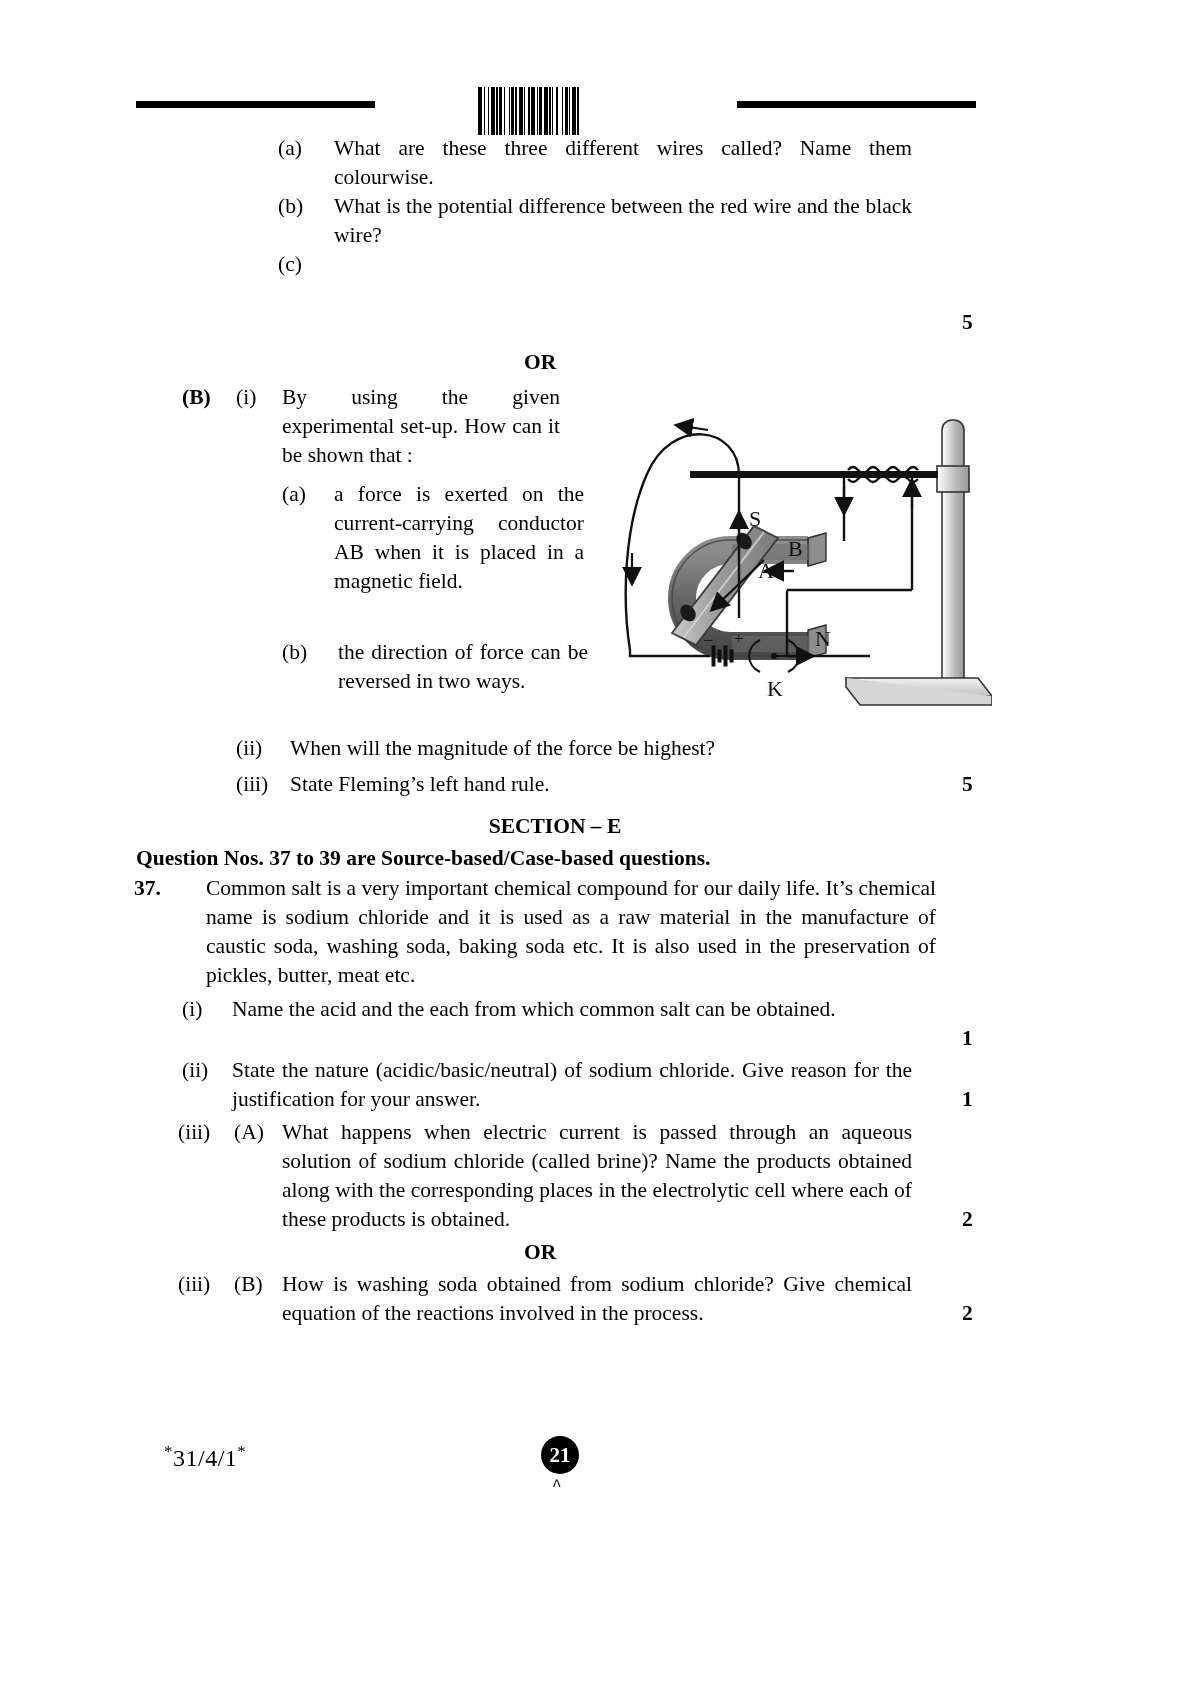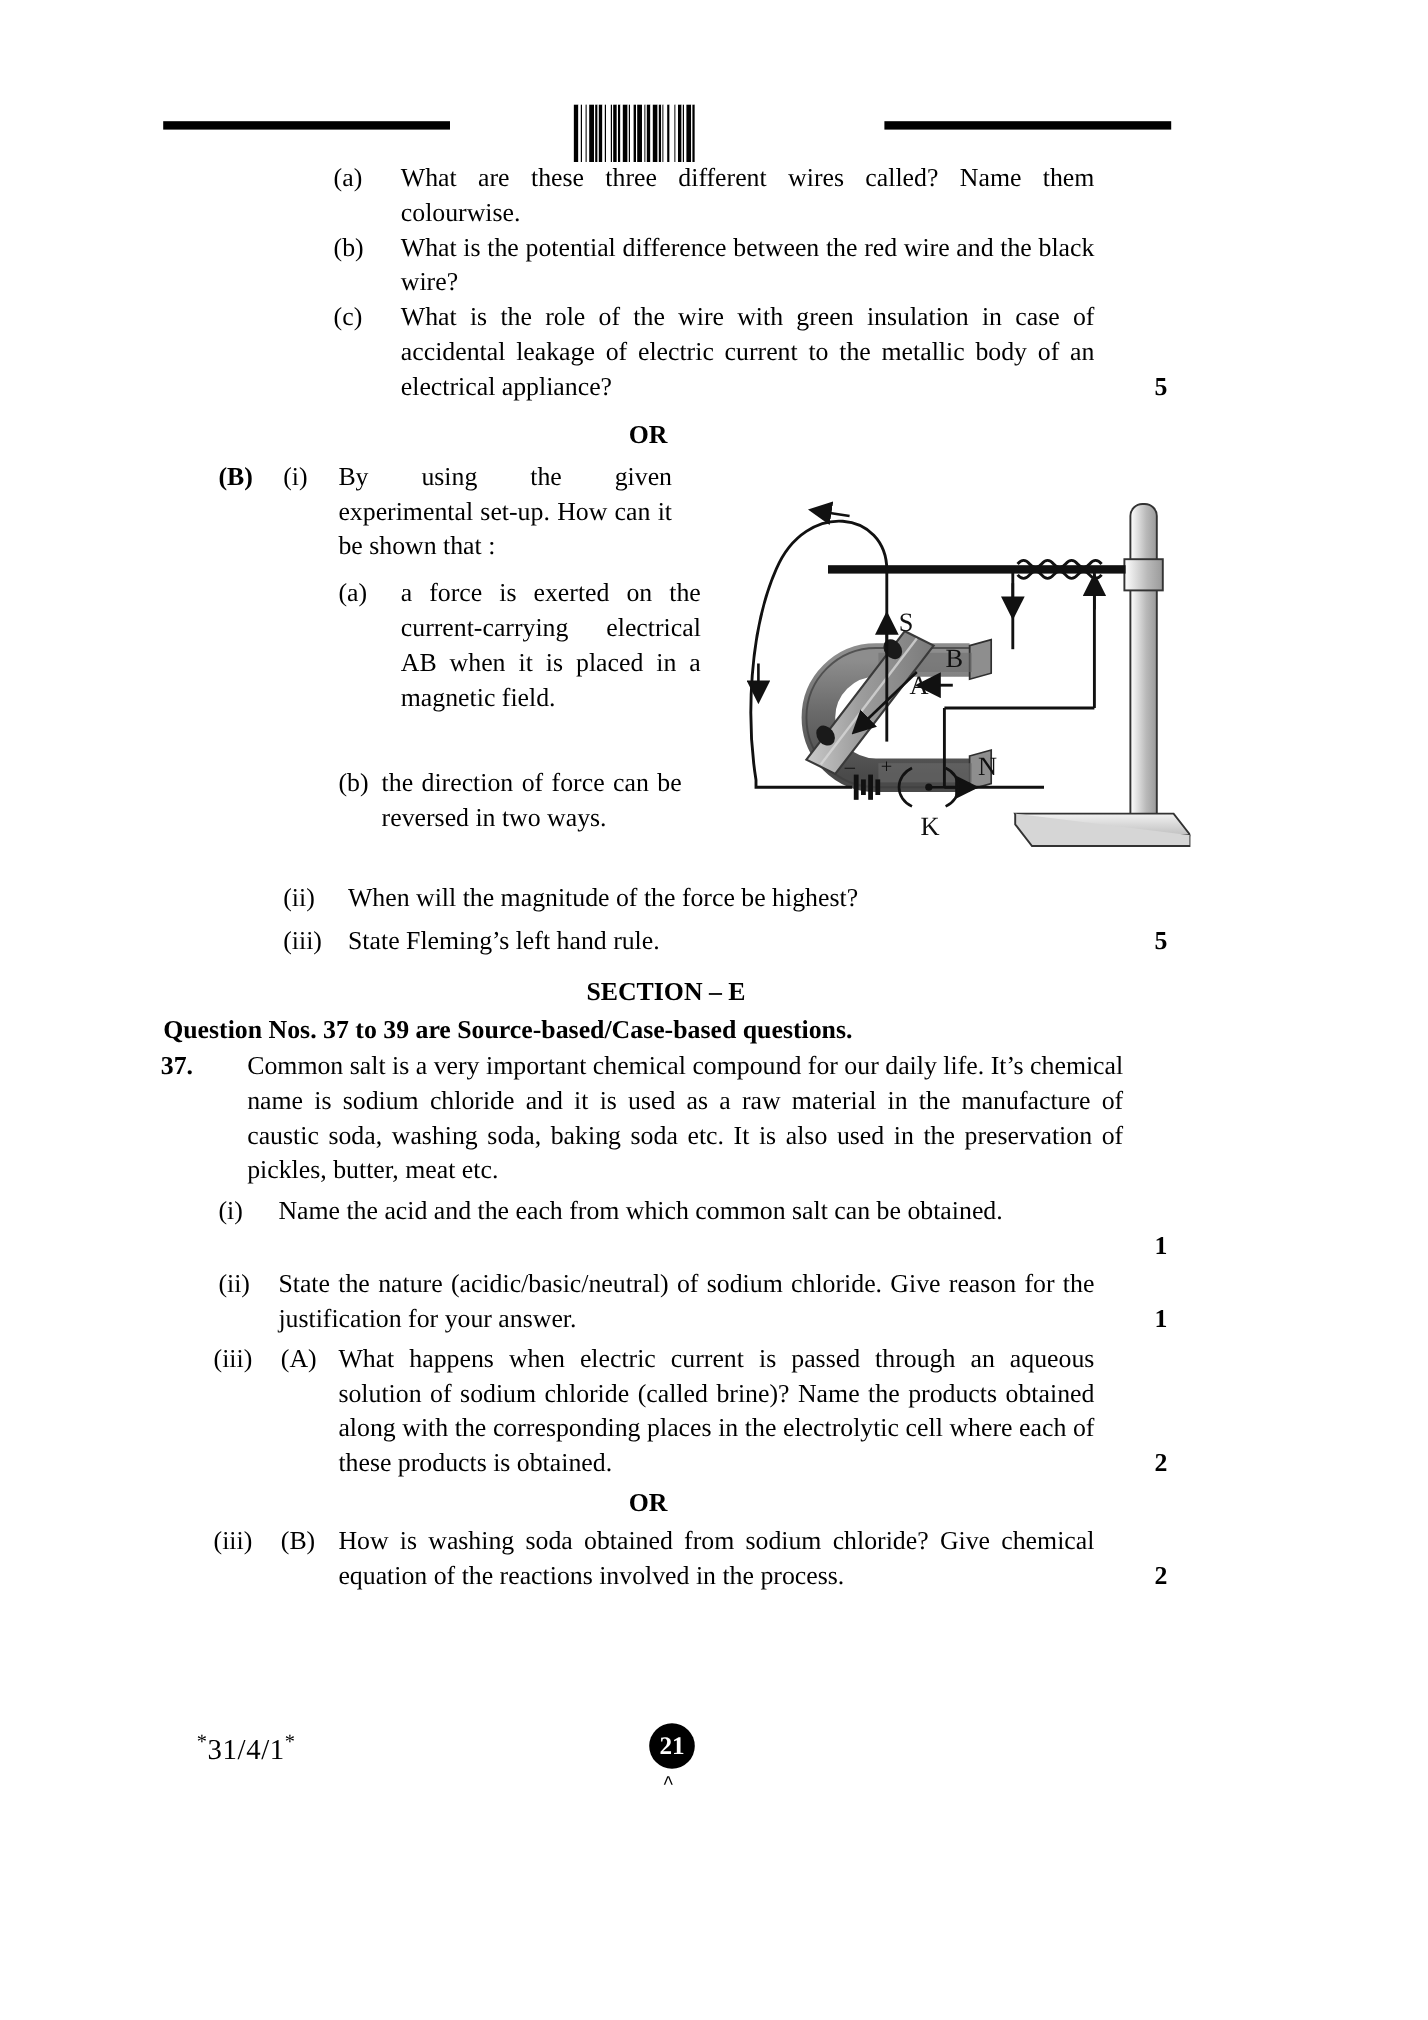--- a/index.html
+++ b/index.html
@@ -173,34 +173,33 @@
       </div>
   </div>
 
   <div class="lbl" style="left:278px; top:134px;">(a)</div>
   <div class="q" style="left:334px; top:134px; width:578px;">What are these three different wires called? Name them colourwise.</div>
 
   <div class="lbl" style="left:278px; top:192px;">(b)</div>
   <div class="q" style="left:334px; top:192px; width:578px;">What is the potential difference between the red wire and the black wire?</div>
 
   <div class="lbl" style="left:278px; top:250px;">(c)</div>
-  <div class="q" style="left:334px; top:250px; width:578px;">What is the role of the wire with green insulation in case of accidental leakage of electric current to the metallic body of an electrical appliance?</div>
   <div class="mark" style="top:308px;">5</div>
 
   <div class="lbl bold" style="left:524px; top:348px;">OR</div>
 
   <div class="lbl bold" style="left:182px; top:383px;">(B)</div>
   <div class="lbl" style="left:236px; top:383px;">(i)</div>
   <div class="q" style="left:282px; top:383px; width:278px;">By using the given experimental set-up. How can it be shown that :</div>
 
   <div class="lbl" style="left:282px; top:480px;">(a)</div>
-  <div class="q" style="left:334px; top:480px; width:250px;">a force is exerted on the current-carrying electrical AB when it is placed in a magnetic field.</div>
+  <div class="q" style="left:334px; top:480px; width:250px;">a force is exerted on the current-carrying conductor AB when it is placed in a magnetic field.</div>
 
   <div class="lbl" style="left:282px; top:638px;">(b)</div>
-  <div class="q" style="left:318px; top:638px; width:250px;">the direction of force can be reversed in two ways.</div>
+  <div class="q" style="left:338px; top:638px; width:250px;">the direction of force can be reversed in two ways.</div>
 
   <div class="lbl" style="left:236px; top:734px;">(ii)</div>
   <div class="q" style="left:290px; top:734px; width:660px;">When will the magnitude of the force be highest?</div>
 
   <div class="lbl" style="left:236px; top:770px;">(iii)</div>
   <div class="q" style="left:290px; top:770px; width:660px;">State Fleming’s left hand rule.</div>
   <div class="mark" style="top:770px;">5</div>
 
   <div class="diagram">
     <svg width="380" height="340" viewBox="0 0 380 340" xmlns="http://www.w3.org/2000/svg">

